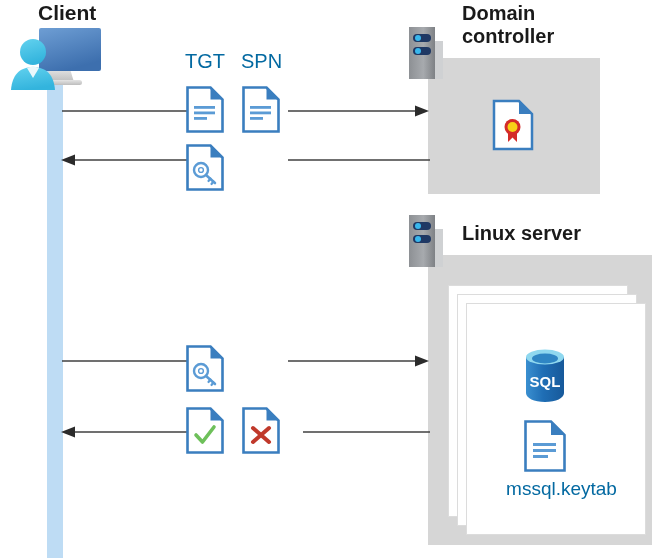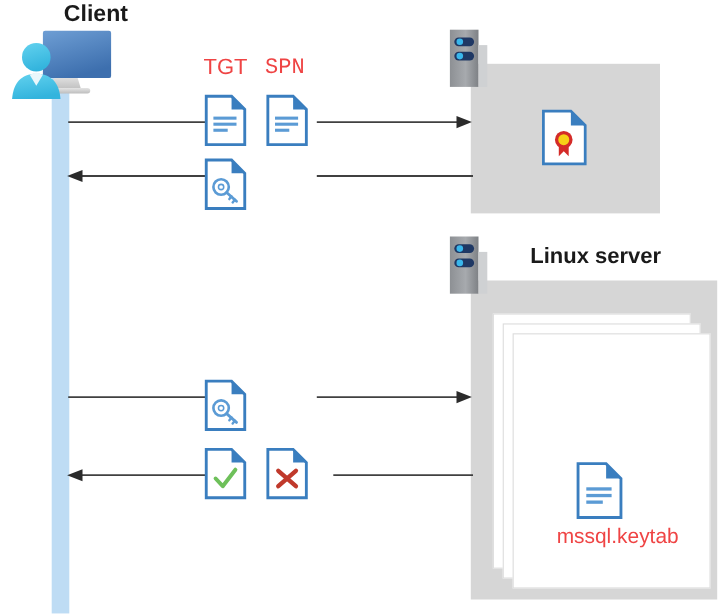--- a/index.html
+++ b/index.html
@@ -1,20 +1,20 @@
 <!DOCTYPE html>
 <html><head>
 <meta charset="utf-8">
 <style>
   html,body{margin:0;padding:0;background:#ffffff;}
   body{font-family:"Liberation Sans","DejaVu Sans",sans-serif;}
   #stage{position:relative;width:660px;height:558px;background:#fff;overflow:hidden;}
   .abs{position:absolute;}
-  .lbl{font-weight:bold;color:#1a1a1a;line-height:1.15;margin-left:20px;}
-  .plain{color:#ef4444;}
+  .lbl{font-weight:bold;color:#1a1a1a;line-height:1.15;}
+  .plain{color:#0369a1;}
   svg{display:block;overflow:visible;}
   .panel{background:#d6d6d6;}
   .card{background:#ffffff;border:1px solid #dcdcdc;box-shadow:0 0 0 0 rgba(0,0,0,0);}
 </style>
 </head>
 <body>
 
 <div id="stage">
 
   <div class="abs panel" style="left:428px;top:58px;width:172px;height:136px;"></div>
@@ -66,20 +66,24 @@
       </defs>
       <rect x="0" y="0" width="26" height="52" fill="url(#rackG1)"></rect>
       <rect x="26" y="14" width="8" height="38" fill="#cfd1d3"></rect>
       <rect x="4" y="7" width="18" height="8" rx="4" fill="#1f3864"></rect>
       <circle cx="9" cy="11" r="3" fill="#39b7ec"></circle>
       <rect x="4" y="20" width="18" height="8" rx="4" fill="#1f3864"></rect>
       <circle cx="9" cy="24" r="3" fill="#39b7ec"></circle>
     </svg>
   </div>
 
+  <div class="abs lbl" style="left:462px;top:2px;font-size:20px;">
+    <div>Domain</div>
+    <div>controller</div>
+  </div>
 
   <div class="abs" style="left:493px;top:100px;width:40px;height:50px;">
     <svg width="40" height="50" viewBox="0 0 40 50">
       <path d="M1 1 L26 1 L39 14 L39 49 L1 49 Z" fill="#ffffff" stroke="#3a7ebf" stroke-width="2.5"></path>
       <path d="M26 1 L39 14 L26 14 Z" fill="#3a7ebf"></path>
 
       <path d="M15 28 L15 42 L19.5 37.5 L24 42 L24 28 Z" fill="#d42b28"></path>
 
       <circle cx="19.5" cy="27" r="8" fill="#d42b28"></circle>
       <circle cx="19.5" cy="27" r="5" fill="#f7d117"></circle>
@@ -97,20 +101,35 @@
     </svg>
   </div>
 
   <div class="abs lbl" style="left:462px;top:222px;font-size:20px;text-align:center;">Linux server</div>
 
   <div class="abs card" style="left:448px;top:285px;width:178px;height:230px;"></div>
   <div class="abs card" style="left:457px;top:294px;width:178px;height:230px;"></div>
   <div class="abs card" style="left:466px;top:303px;width:178px;height:230px;"></div>
 
 
+  <div class="abs" style="left:523px;top:348px;width:44px;height:56px;">
+    <svg width="44" height="56" viewBox="0 0 44 56">
+      <defs>
+        <linearGradient id="sqlBody" x1="0" y1="0" x2="1" y2="0">
+          <stop offset="0%" stop-color="#3a8fd0"></stop>
+          <stop offset="45%" stop-color="#1f6eb5"></stop>
+          <stop offset="100%" stop-color="#17599a"></stop>
+        </linearGradient>
+      </defs>
+      <path d="M3 9 L3 45 C3 50 11 54 22 54 C33 54 41 50 41 45 L41 9 Z" fill="url(#sqlBody)"></path>
+      <ellipse cx="22" cy="9" rx="19" ry="7.5" fill="#8fd8ef"></ellipse>
+      <ellipse cx="22" cy="10.5" rx="13" ry="5" fill="#2f86c4"></ellipse>
+      <text x="22" y="39" font-family="Liberation Sans, sans-serif" font-size="15" font-weight="bold" fill="#ffffff" text-anchor="middle">SQL</text>
+    </svg>
+  </div>
 
   <div class="abs" style="left:524px;top:420px;width:42px;height:52px;">
     <svg width="42" height="52" viewBox="0 0 42 52">
       <path d="M1.5 1.5 L27 1.5 L40.5 15 L40.5 50.5 L1.5 50.5 Z" fill="#ffffff" stroke="#3a7ebf" stroke-width="2.6"></path>
       <path d="M27 1.5 L40.5 15 L27 15 Z" fill="#3a7ebf"></path>
       <rect x="9" y="23" width="23" height="3" fill="#5b9bd5"></rect>
       <rect x="9" y="29" width="23" height="3" fill="#5b9bd5"></rect>
       <rect x="9" y="35" width="15" height="3" fill="#5b9bd5"></rect>
     </svg>
   </div>
@@ -144,21 +163,21 @@
   <div class="abs" style="left:60px;top:425px;width:370px;height:14px;">
     <svg width="370" height="14" viewBox="0 0 370 14">
       <line x1="14" y1="7" x2="128" y2="7" stroke="#404040" stroke-width="1.6"></line>
       <line x1="243" y1="7" x2="370" y2="7" stroke="#404040" stroke-width="1.6"></line>
       <path d="M1 7 L15 1.5 L15 12.5 Z" fill="#2b2b2b"></path>
     </svg>
   </div>
 
   <div class="abs plain" style="left:185px;top:50px;font-size:20px;">TGT</div>
 
-  <div class="abs plain" style="left:241px;top:50px;font-size:20px;font-family:Liberation Mono, monospace;">SPN</div>
+  <div class="abs plain" style="left:241px;top:50px;font-size:20px;">SPN</div>
 
   <div class="abs" style="left:186px;top:86px;width:38px;height:47px;">
     <svg width="38" height="47" viewBox="0 0 38 47">
       <path d="M1.5 1.5 L24.5 1.5 L36.5 13.5 L36.5 45.5 L1.5 45.5 Z" fill="#ffffff" stroke="#3a7ebf" stroke-width="2.6"></path>
       <path d="M24.5 1.5 L36.5 13.5 L24.5 13.5 Z" fill="#3a7ebf"></path>
       <rect x="8" y="20" width="21" height="2.8" fill="#5b9bd5"></rect>
       <rect x="8" y="25.5" width="21" height="2.8" fill="#5b9bd5"></rect>
       <rect x="8" y="31" width="13" height="2.8" fill="#5b9bd5"></rect>
     </svg>
   </div>

